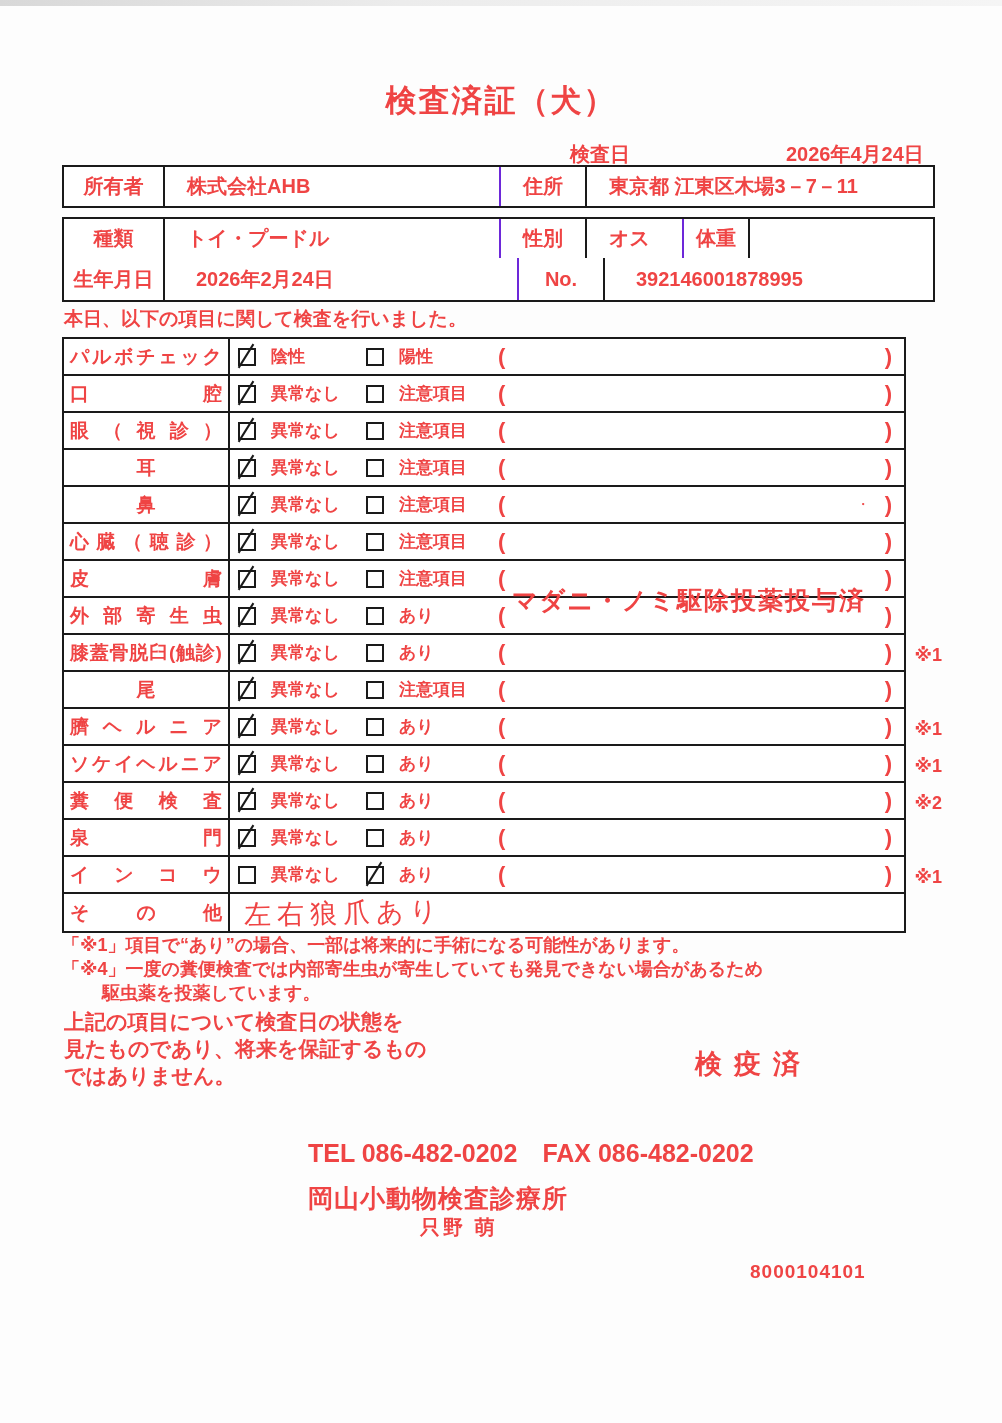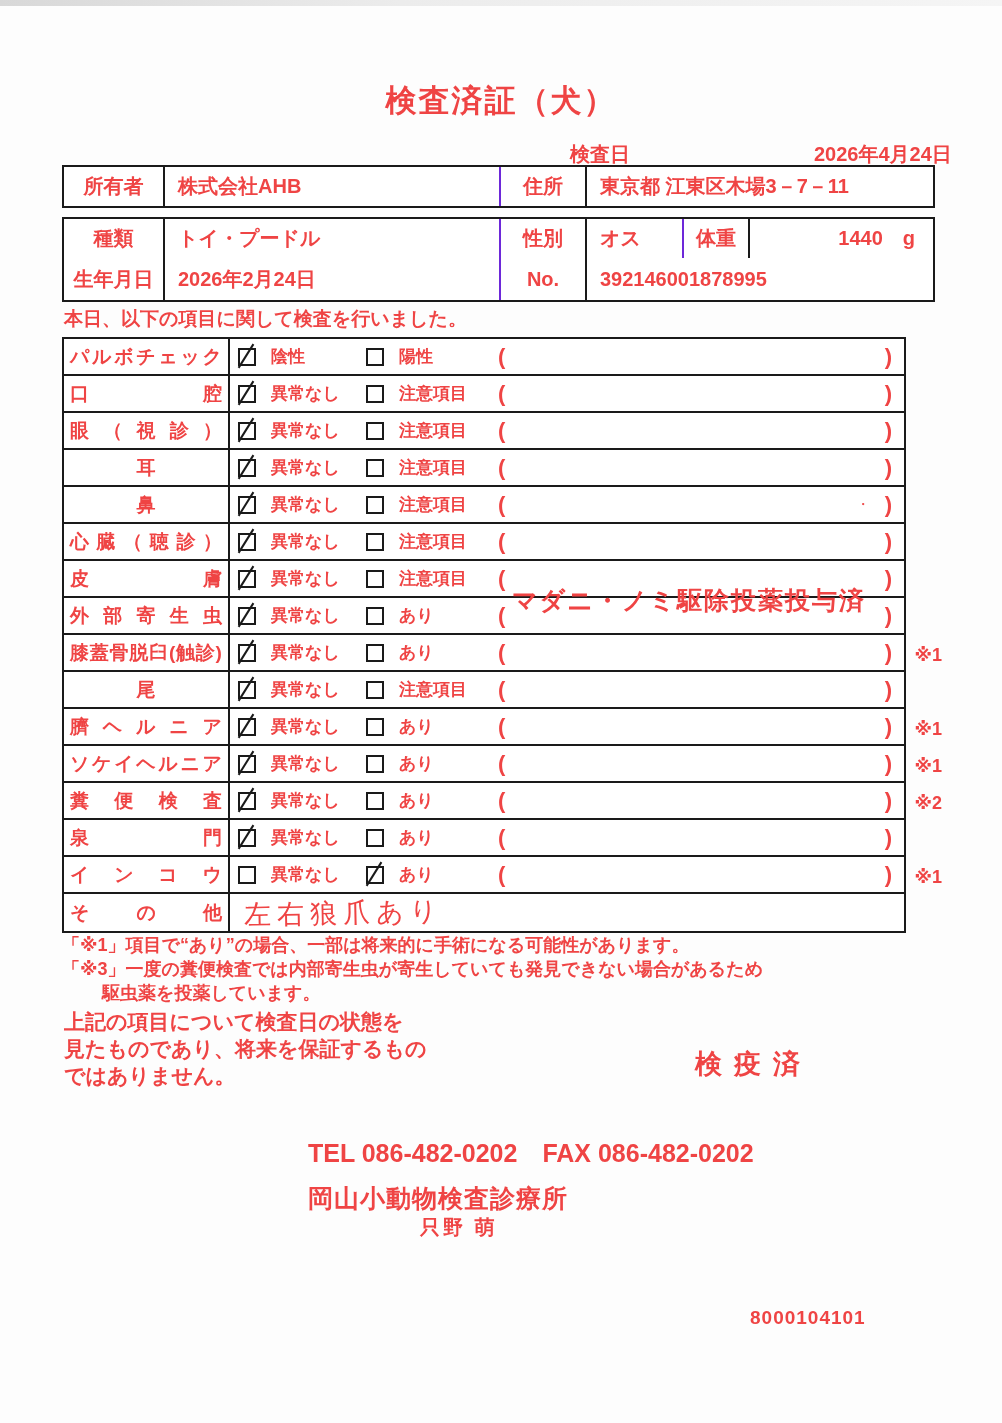--- a/index.html
+++ b/index.html
@@ -14,35 +14,35 @@
   .scan-edge-top{position:absolute;top:0;left:0;width:100%;height:6px;
     background:linear-gradient(90deg,#d8d8d8,#ececec 40%,#f5f5f5);}
   .abs{position:absolute;}
 
   
   .title{top:80px;left:0;width:100%;text-align:center;
     font-size:31px;font-weight:700;letter-spacing:2px;}
 
   
   .insp-label{top:141px;left:570px;font-size:20px;font-weight:600;}
-  .insp-date{top:141px;left:786px;font-size:20px;font-weight:600;margin-left:28px;}
+  .insp-date{top:141px;left:786px;font-size:20px;font-weight:600;}
 
   
   .htable{border:2px solid #1a1a1a;display:grid;box-sizing:border-box;background:#fff;}
   .hcell{display:flex;align-items:center;font-size:20px;font-weight:600;
     box-sizing:border-box;overflow:hidden;white-space:nowrap;}
   .hcell.lab{justify-content:center;border-right:2px solid #1a1a1a;}
-  .hcell.val{padding-left:13px;}
+  .hcell.val{padding-left:22px;}
   .hcell.bl{border-left:2px solid #6d28d9;}
   .owner{top:165px;left:62px;width:873px;height:43px;
     grid-template-columns:101px 334px 88px 1fr;}
   .petrow1{top:217px;left:62px;width:873px;height:43px;
     grid-template-columns:101px 334px 88px 95px 68px 1fr;}
   .petrow2{top:258px;left:62px;width:873px;height:44px;
-    grid-template-columns:101px 334px 88px 1fr;border-top:none;}
+    grid-template-columns:101px 334px 88px 1fr;border-top:none;gap:9px;}
   .weightcell{justify-content:flex-end;gap:20px;padding-right:18px;}
 
   .intro{top:306px;left:64px;font-size:19px;font-weight:600;}
 
   
   .checklist{top:337px;left:62px;width:844px;border:2px solid #1a1a1a;
     box-sizing:border-box;background:#fff;}
   .crow{display:grid;grid-template-columns:166px 1fr;height:37px;
     border-bottom:2px solid #1a1a1a;box-sizing:border-box;position:relative;}
   .crow:last-child{border-bottom:none;}
@@ -76,21 +76,21 @@
   .fn-indent{padding-left:40px;}
 
   .disclaimer{top:1008px;left:64px;font-size:21px;font-weight:700;line-height:27px;}
   .stamp{top:1046px;left:695px;font-size:27px;font-weight:600;letter-spacing:12px;}
 
   .postal{top:1096px;left:310px;font-size:19px;font-weight:600;}
   .postal .gap{display:inline-block;width:44px;}
   .tel{top:1137px;left:308px;font-size:25px;font-weight:600;}
   .clinic{top:1182px;left:308px;font-size:25px;font-weight:600;letter-spacing:1px;}
   .vet{top:1214px;left:420px;font-size:20px;font-weight:600;letter-spacing:3px;}
-  .serial{top:1261px;left:750px;font-size:19px;font-weight:600;letter-spacing:1px;margin-top:46px;}
+  .serial{top:1261px;left:750px;font-size:19px;font-weight:600;letter-spacing:1px;}
 </style>
 </head>
 <body>
 
 <div class="page">
   <div class="scan-edge-top"></div>
 
   <div class="abs title">検査済証（犬）</div>
 
   <div class="abs insp-label">検査日</div>
@@ -102,24 +102,20 @@
     <div class="hcell lab bl">住所</div>
     <div class="hcell val">東京都 江東区木場3－7－11</div>
   </div>
 
   <div class="abs htable petrow1">
     <div class="hcell lab">種類</div>
     <div class="hcell val">トイ・プードル</div>
     <div class="hcell lab bl">性別</div>
     <div class="hcell val">オス</div>
     <div class="hcell lab bl">体重</div>
-    <div class="hcell val weightcell">
-      <span>1440</span>
-      <span>g</span>
-    </div>
   </div>
 
   <div class="abs htable petrow2">
     <div class="hcell lab">生年月日</div>
     <div class="hcell val">2026年2月24日</div>
     <div class="hcell lab bl">No.</div>
     <div class="hcell val">392146001878995</div>
   </div>
 
   <div class="abs intro">本日、以下の項目に関して検査を行いました。</div>
@@ -466,21 +462,21 @@
           <span class="handwrite">左右狼爪あり</span>
         </div>
 
     </div>
     </div>
 
   <div class="abs overlay-stamp">マダニ・ノミ駆除投薬投与済</div>
 
   <div class="abs footnotes">
     <div>「※1」項目で“あり”の場合、一部は将来的に手術になる可能性があります。</div>
-    <div>「※3」一度の糞便検査では内部寄生虫が寄生していても発見できない場合があるため</div>
+    <div>「※4」一度の糞便検査では内部寄生虫が寄生していても発見できない場合があるため</div>
     <div class="fn-indent">駆虫薬を投薬しています。</div>
   </div>
 
   <div class="abs disclaimer">
     <div>上記の項目について検査日の状態を</div>
     <div>見たものであり、将来を保証するもの</div>
     <div>ではありません。</div>
   </div>
 
   <div class="abs stamp">検疫済</div>

